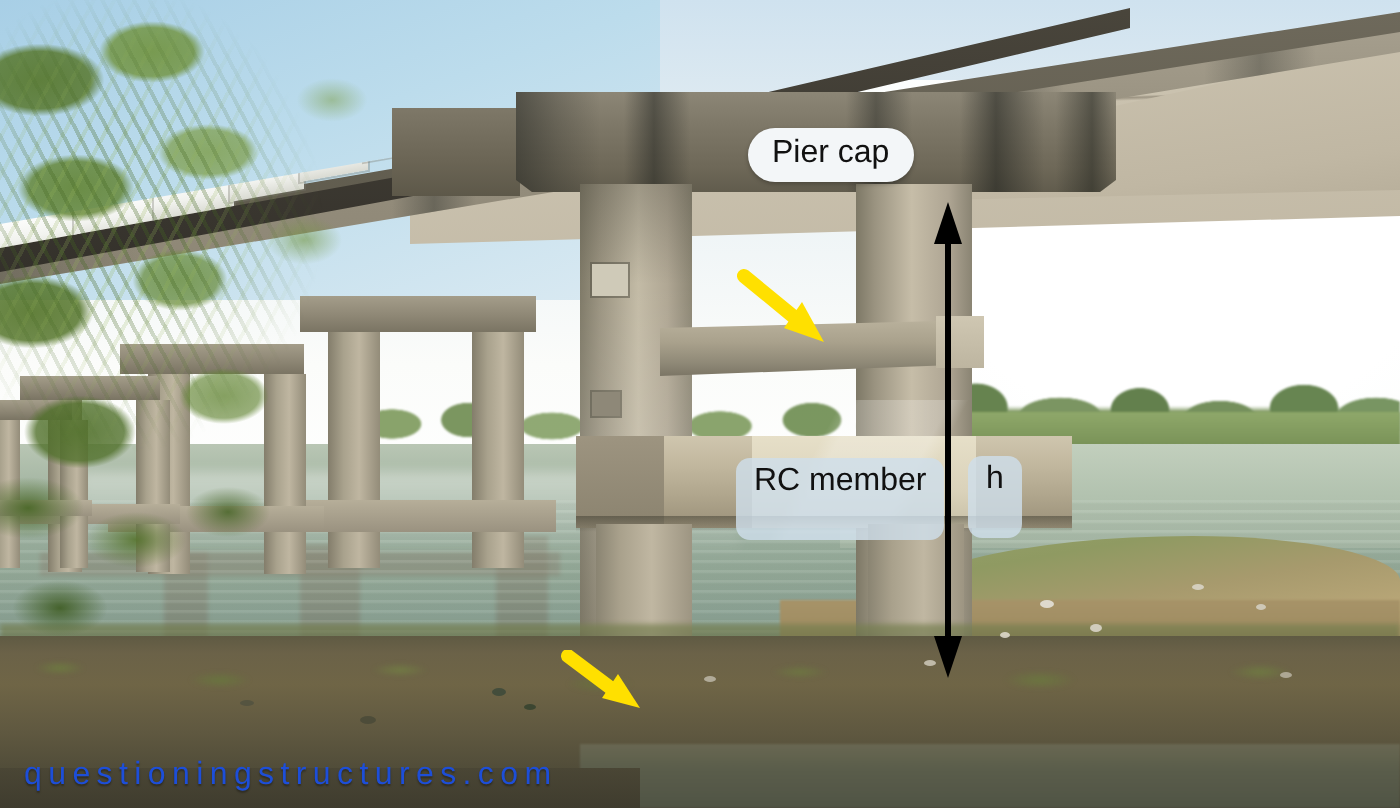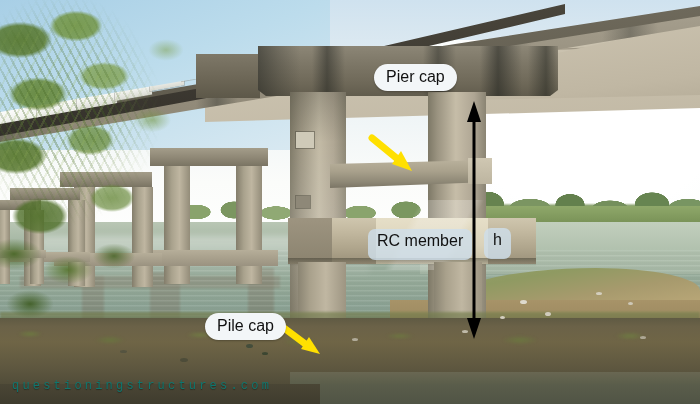--- a/index.html
+++ b/index.html
@@ -329,45 +329,45 @@
   .label-white{
     background:#f3f6f8;
     border-radius:999px;
     padding:5px 12px 6px;
     font-size:16px;
     box-shadow:0 1px 2px rgba(0,0,0,.25);
   }
   .label-blue{
     background:rgba(206,222,234,.82);
     border-radius:7px;
-    padding:4px 9px 11px;
+    padding:4px 9px 21px;
     font-size:16px;
   }
 
   #lbl-piercap{left:374px;top:64px;}
   #lbl-tiebeam{left:295px;top:129px;}
   #lbl-rcmember{left:368px;top:229px;}
   #lbl-h{left:484px;top:228px;}
   #lbl-pilecap{left:205px;top:313px;}
 
   
   .arrow-yellow{position:absolute;}
 
   
   .dim{
     position:absolute;left:462px;top:100px;width:24px;height:240px;
   }
 
   
   .watermark{
     position:absolute;left:12px;top:379px;
-    font-family:Liberation Mono, monospace;
-    font-size:12px;
+    font-family:Liberation Sans, sans-serif;
+    font-size:16px;
     letter-spacing:3.2px;
-    color:#0f766e;
+    color:#1d4ed8;
     text-shadow:0 1px 1px rgba(0,0,0,.35);
   }
 
   
   .plate{
     position:absolute;background:#cfcab8;box-shadow:0 0 0 1px rgba(80,78,66,.5);
   }
   .debris{
     position:absolute;border-radius:50%;
   }
@@ -495,21 +495,20 @@
     </g>
   </svg>
 
   <div id="lbl-piercap" class="label label-white">Pier cap</div>
 
 
   <div id="lbl-rcmember" class="label label-blue">RC member</div>
 
   <div id="lbl-h" class="label label-blue">h</div>
 
-  <div id="lbl-pilecap" class="label label-white">Pile cap</div>
 
   <div class="watermark">questioningstructures.com</div>
 
 <div class="debris" style="left: 520px; top: 300px; width: 7px; height: 4px; background: rgb(232, 230, 223); opacity: 0.85; filter: blur(0.3px);"></div>
     <div class="debris" style="left: 545px; top: 312px; width: 6px; height: 4px; background: rgb(222, 217, 207); opacity: 0.85; filter: blur(0.3px);"></div>
     <div class="debris" style="left: 500px; top: 316px; width: 5px; height: 3px; background: rgb(227, 222, 210); opacity: 0.85; filter: blur(0.3px);"></div>
     <div class="debris" style="left: 596px; top: 292px; width: 6px; height: 3px; background: rgb(220, 216, 204); opacity: 0.85; filter: blur(0.3px);"></div>
     <div class="debris" style="left: 628px; top: 302px; width: 5px; height: 3px; background: rgb(214, 210, 198); opacity: 0.85; filter: blur(0.3px);"></div>
     <div class="debris" style="left: 462px; top: 330px; width: 6px; height: 3px; background: rgb(207, 202, 187); opacity: 0.85; filter: blur(0.3px);"></div>
     <div class="debris" style="left: 352px; top: 338px; width: 6px; height: 3px; background: rgb(189, 184, 168); opacity: 0.85; filter: blur(0.3px);"></div>

